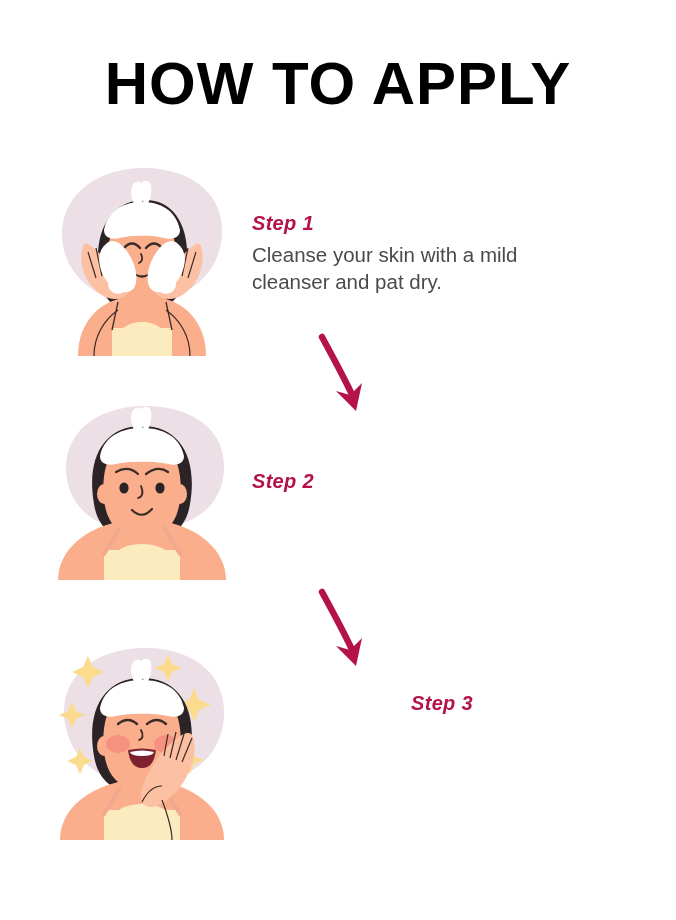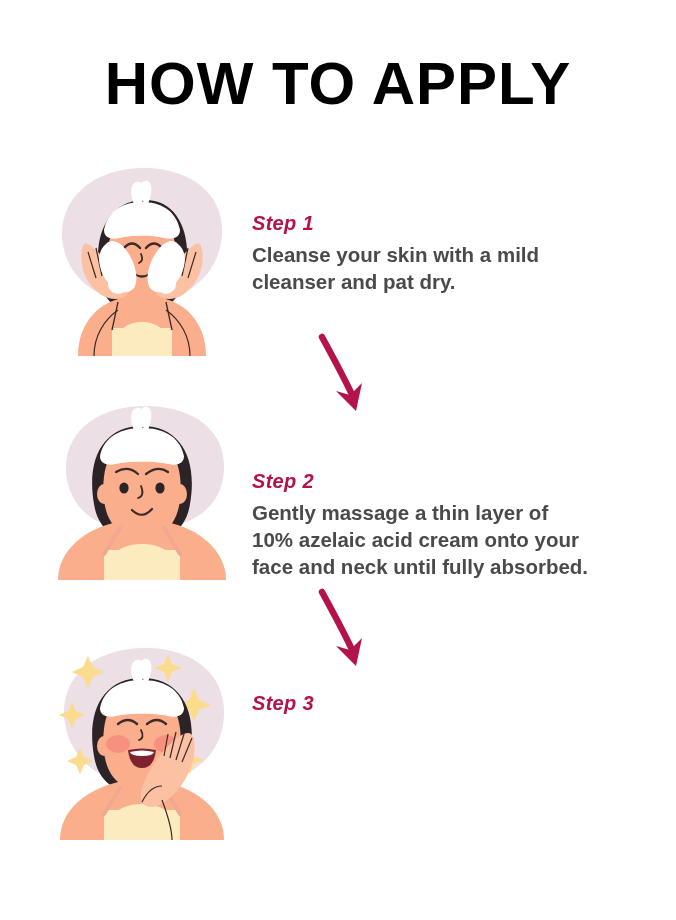--- a/index.html
+++ b/index.html
@@ -36,21 +36,20 @@
     margin:0 0 6px 0;
     letter-spacing:0.3px;
   }
   .step-body{
     font-family:"Liberation Sans", sans-serif;
     font-size:20.5px;
     line-height:1.32;
     color:#4A4A4A;
     margin:0;
     white-space:pre-line;
-    font-weight:bold;
   }
   .arrow{position:absolute;left:300px;width:90px;height:95px;}
 </style>
 </head>
 <body>
 
 <div class="page">
 
   <div class="title">HOW TO APPLY</div>
 
@@ -135,34 +134,31 @@
         <path d="M62 180 C62 156 78 144 100 144 C122 144 138 156 138 180 Z" fill="#FCEBBE"></path>
         <path d="M62 152 L138 152 L138 180 L62 180 Z" fill="#FCEBBE"></path>
         <path d="M62 150 q38 26 76 0" fill="#FCEBBE"></path>
         <path d="M78 128 L62 154" stroke="#F0A98E" stroke-width="4" fill="none" stroke-linecap="round"></path>
         <path d="M122 128 L138 154" stroke="#F0A98E" stroke-width="4" fill="none" stroke-linecap="round"></path>
       </svg>
     </div>
 
     <div class="text-col" style="top:40px;margin-top:30px;">
       <p class="step-label">Step 2</p>
-      <p class="step-body">Gently massage a thin layer of
-10% azelaic acid cream onto your
-face and neck until fully absorbed.</p>
     </div>
   </div>
 
   <div class="arrow" style="top:580px;">
     <svg viewBox="0 0 90 95" width="90" height="95" aria-hidden="true">
       <path d="M22 12 C34 34 46 56 54 74" stroke="#B4124B" stroke-width="6.5" fill="none" stroke-linecap="round"></path>
       <path d="M36 66 L56 86 L62 58 L50 70 Z" fill="#B4124B"></path>
     </svg>
   </div>
 
-  <div class="step-row" style="top:640px;height:200px;">
+  <div class="step-row" style="top:640px;height:200px;text-align:center;">
 
     <div class="art" style="top:0;">
       <svg viewBox="0 0 200 200" width="200" height="200" aria-hidden="true">
         <path d="M22 76 C20 28 64 6 108 8 C154 10 184 36 182 76 C180 116 150 138 112 144 C68 150 26 124 22 76 Z" fill="#EDDFE6"></path>
         <path d="M46 16 l5 11 11 5 -11 5 -5 11 -5 -11 -11 -5 11 -5 Z" fill="#FBDC8E"></path>
         <path d="M126 14 l4 10 10 4 -10 4 -4 10 -4 -10 -10 -4 10 -4 Z" fill="#FBDC8E"></path>
         <path d="M152 48 l5 12 12 5 -12 5 -5 12 -5 -12 -12 -5 12 -5 Z" fill="#FBDC8E"></path>
         <path d="M30 62 l4 9 9 4 -9 4 -4 9 -4 -9 -9 -4 9 -4 Z" fill="#FBDC8E"></path>
         <path d="M148 106 l4 10 10 4 -10 4 -4 10 -4 -10 -10 -4 10 -4 Z" fill="#FBDC8E"></path>
         <path d="M38 108 l4 9 9 4 -9 4 -4 9 -4 -9 -9 -4 9 -4 Z" fill="#FBDC8E"></path>

